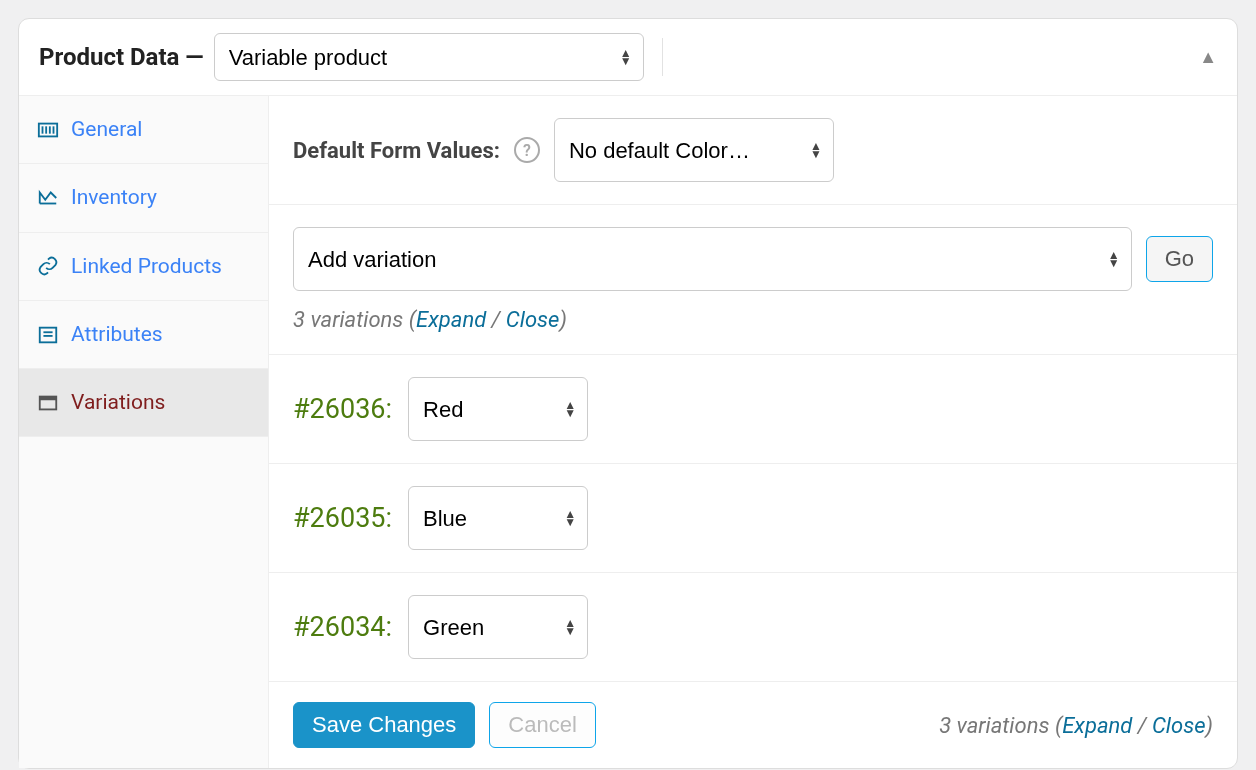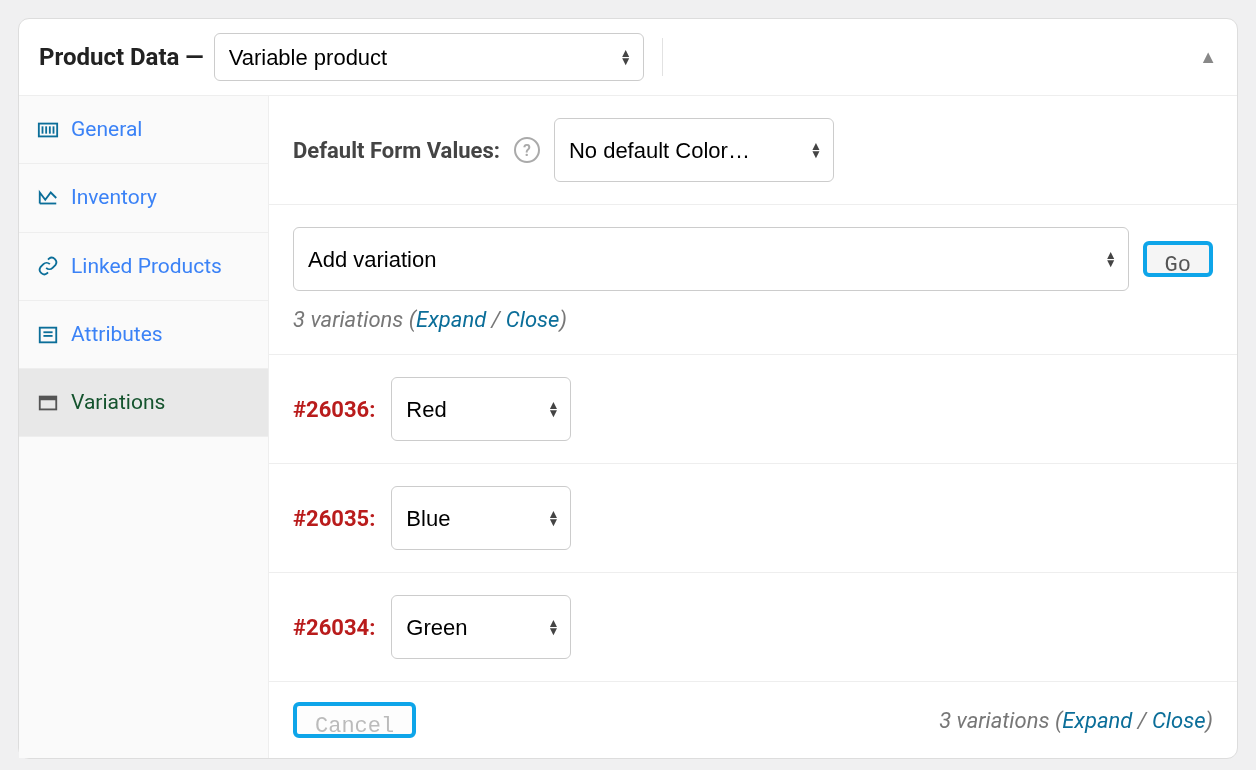--- a/index.html
+++ b/index.html
@@ -85,21 +85,21 @@
     border-bottom: 1px solid #eee;
     color: #3b82f6;
     font-size: 21px;
     cursor: pointer;
     gap: 12px;
     line-height: 1.3;
   }
   .tab.linked { flex-wrap: wrap; }
   .tab.active {
     background: #e8e8e8;
-    color: #14532d;
+    color: #7f1d1d;
     position: relative;
     box-shadow: inset 3px 0 0 #ccc0;
   }
   .tab .icon {
     width: 22px;
     height: 22px;
     flex-shrink: 0;
     display: inline-flex;
     align-items: center;
     justify-content: center;
@@ -140,27 +140,26 @@
     background: #fff;
     appearance: none;
     -webkit-appearance: none;
     cursor: pointer;
     height: 64px;
   }
   .wide { flex: 1; }
   .btn {
     font-size: 22px;
     padding: 8px 18px;
-    border: 4px solid #0ea5e9;
+    border: 1px solid #0ea5e9;
     border-radius: 6px;
     background: #f5f5f5;
     cursor: pointer;
     color: #555;
-    height: 36px;
-    font-family: Liberation Mono, monospace;
+    height: 46px;
   }
   .btn-primary {
     background: #1a93c9;
     border-color: #1a93c9;
     color: #fff;
   }
   .note-line {
     margin-top: 16px;
     text-align: left;
     color: #777;
@@ -174,23 +173,23 @@
     font-style: italic;
   }
   .variation-row {
     padding: 22px 24px;
     border-bottom: 1px solid #eee;
     display: flex;
     align-items: center;
     gap: 16px;
   }
   .variation-id {
-    font-weight: 700;
-    font-size: 22px;
-    color: #b91c1c;
+    font-weight: 400;
+    font-size: 27px;
+    color: #4d7c0f;
   }
   .footer {
     padding: 20px 24px;
     display: flex;
     align-items: center;
     justify-content: space-between;
     gap: 14px;
   }
   .footer .left { display:flex; gap: 14px; align-items:center;}
   .btn.disabled {
@@ -325,20 +324,21 @@
         <span class="select-wrap">
           <select class="form-select" style="min-width:180px">
             <option>Green</option>
           </select>
           <span class="arrows">▲<br>▼</span>
         </span>
       </div>
 
       <div class="footer">
         <div class="left">
+          <button class="btn btn-primary">Save Changes</button>
           <button class="btn disabled">Cancel</button>
         </div>
         <div class="note-line" style="margin-top:0">
           <span>3 variations</span><span> (</span><a>Expand</a><span> / </span><a>Close</a><span>)</span>
         </div>
       </div>
 
     </div>
   </div>
 </div>

